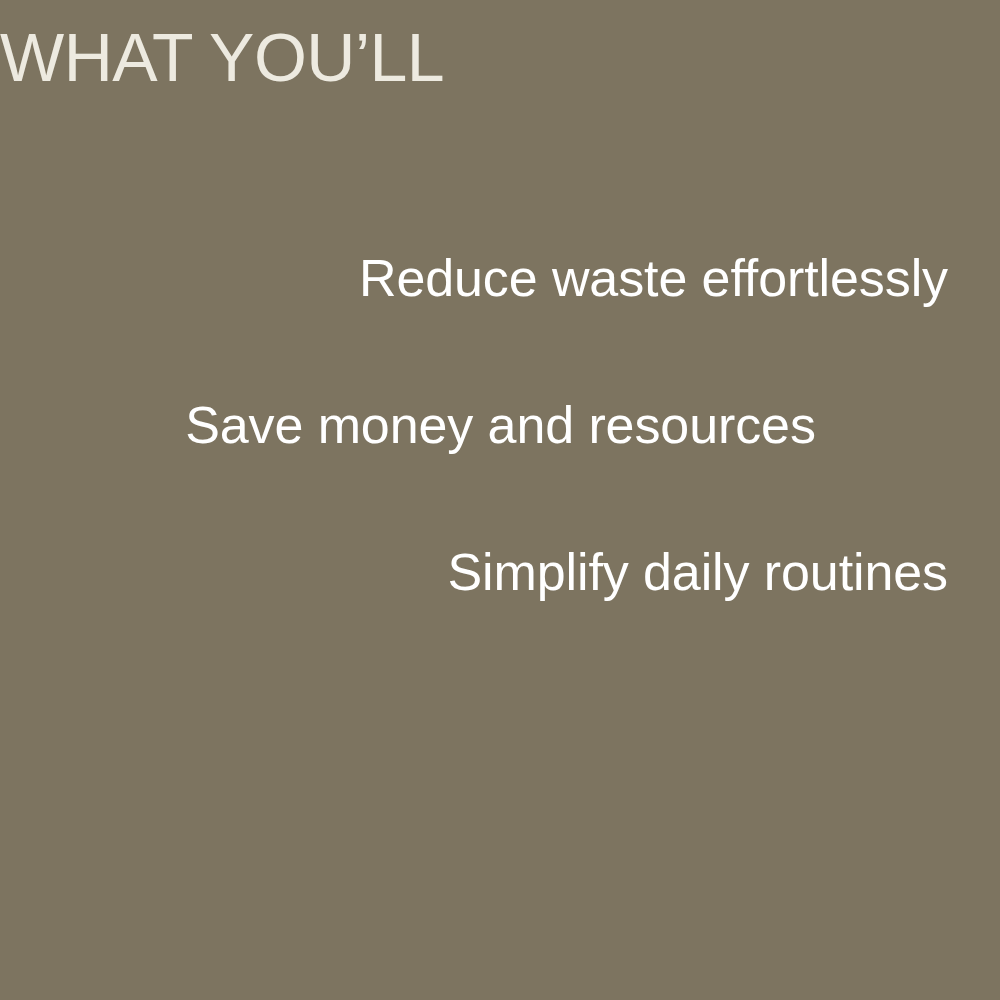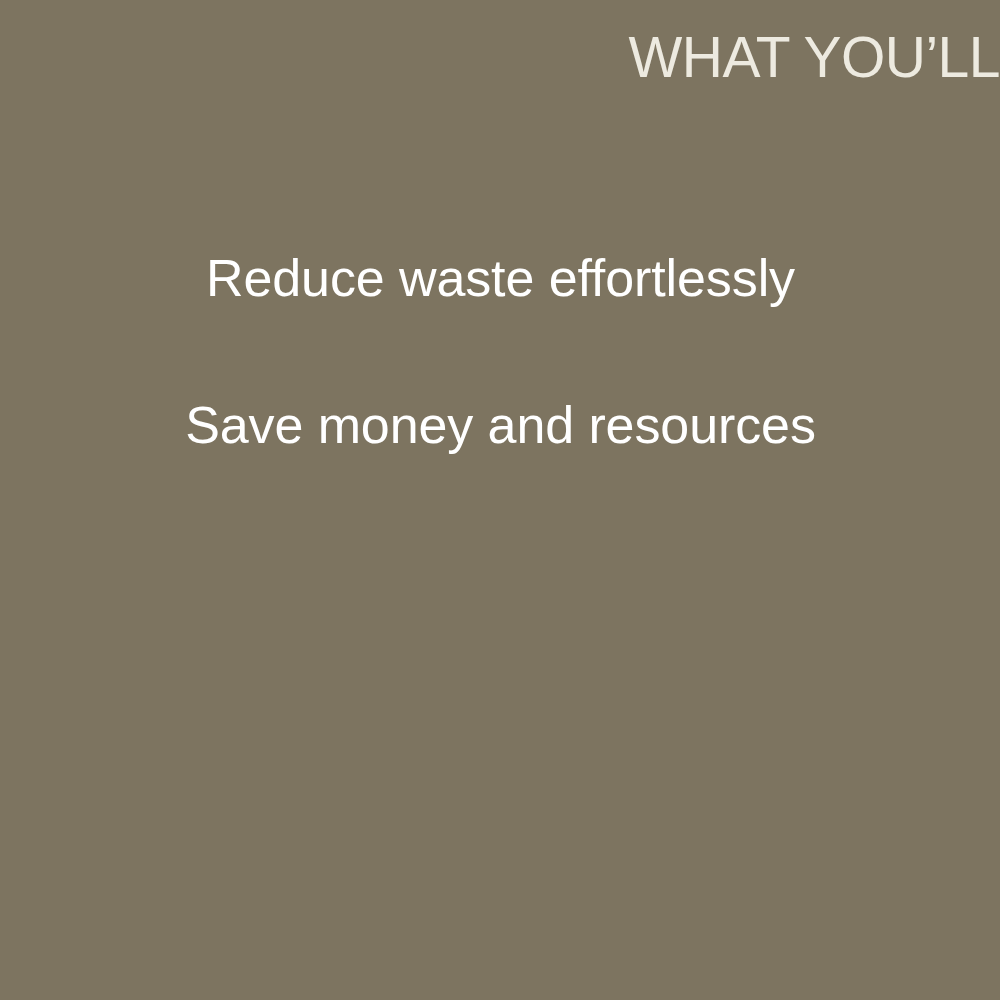--- a/index.html
+++ b/index.html
@@ -23,24 +23,24 @@
     background: #7D7460;
     overflow: hidden;
   }
 
   
   #headline {
     position: absolute;
     left: 0;
     right: 0;
     top: 18px;
-    text-align: right;
+    text-align: left;
     color: #EDEAE0;
     font-family: "Liberation Sans", sans-serif;
-    font-size: 57px;
+    font-size: 68px;
     font-weight: 300;
     line-height: 79px;
     letter-spacing: -0.5px;
     text-transform: uppercase;
     white-space: nowrap;
   }
 
   #headline .hl-line {
     display: block;
     padding: 0;
@@ -63,30 +63,31 @@
     padding-right: 52px;
     color: #FFFFFF;
     font-family: "Liberation Sans", sans-serif;
     font-size: 52px;
     font-weight: 300;
     line-height: 53px;
     letter-spacing: -0.1px;
     white-space: nowrap;
   }
 
-  .benefit.align-left  { text-align: center;  }
+  .benefit.align-left  { text-align: right;  }
   .benefit.align-right { text-align: center; }
 </style>
 </head>
 <body>
 
 <div id="poster" style="background: rgb(125, 116, 96);">
 
   <div id="headline" style="color: rgb(237, 234, 224);">
     <span class="hl-line">WHAT YOU’LL</span>
   </div>
 
   <div id="benefits">
     <div class="benefit align-left" style="color: rgb(255, 255, 255);">Reduce waste effortlessly</div>
     <div class="benefit align-right" style="color: rgb(255, 255, 255);">Save money and resources</div>
+    <div class="benefit align-left" style="color: rgb(255, 255, 255);">Simplify daily routines</div>
   </div>
 
 </div>
 
 </body></html>

